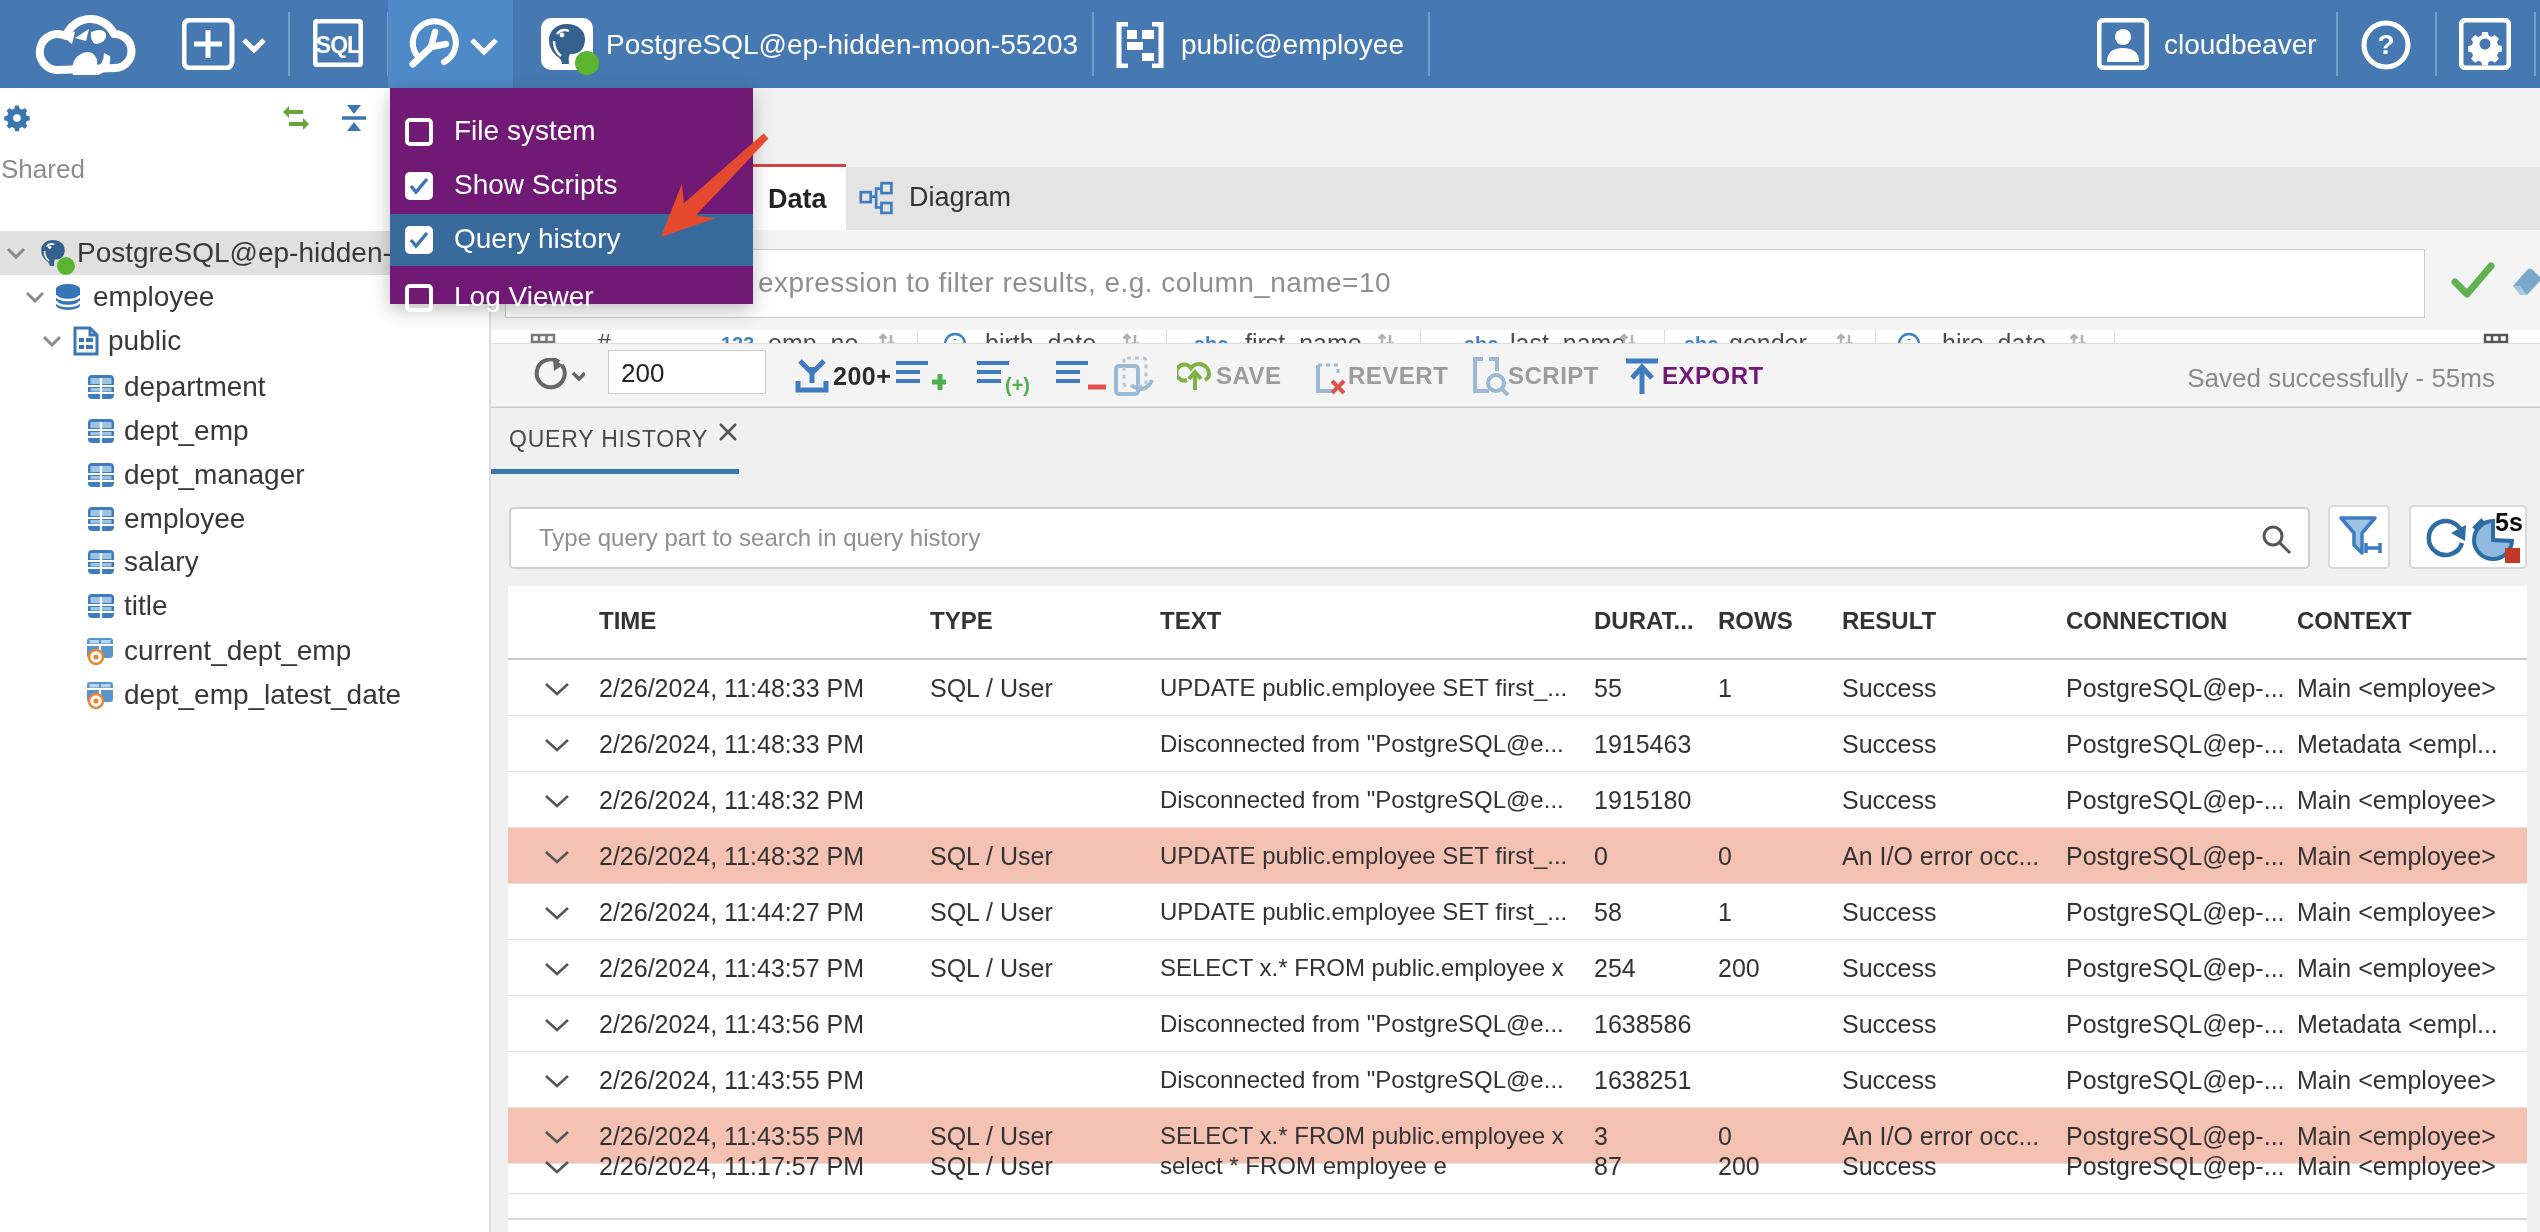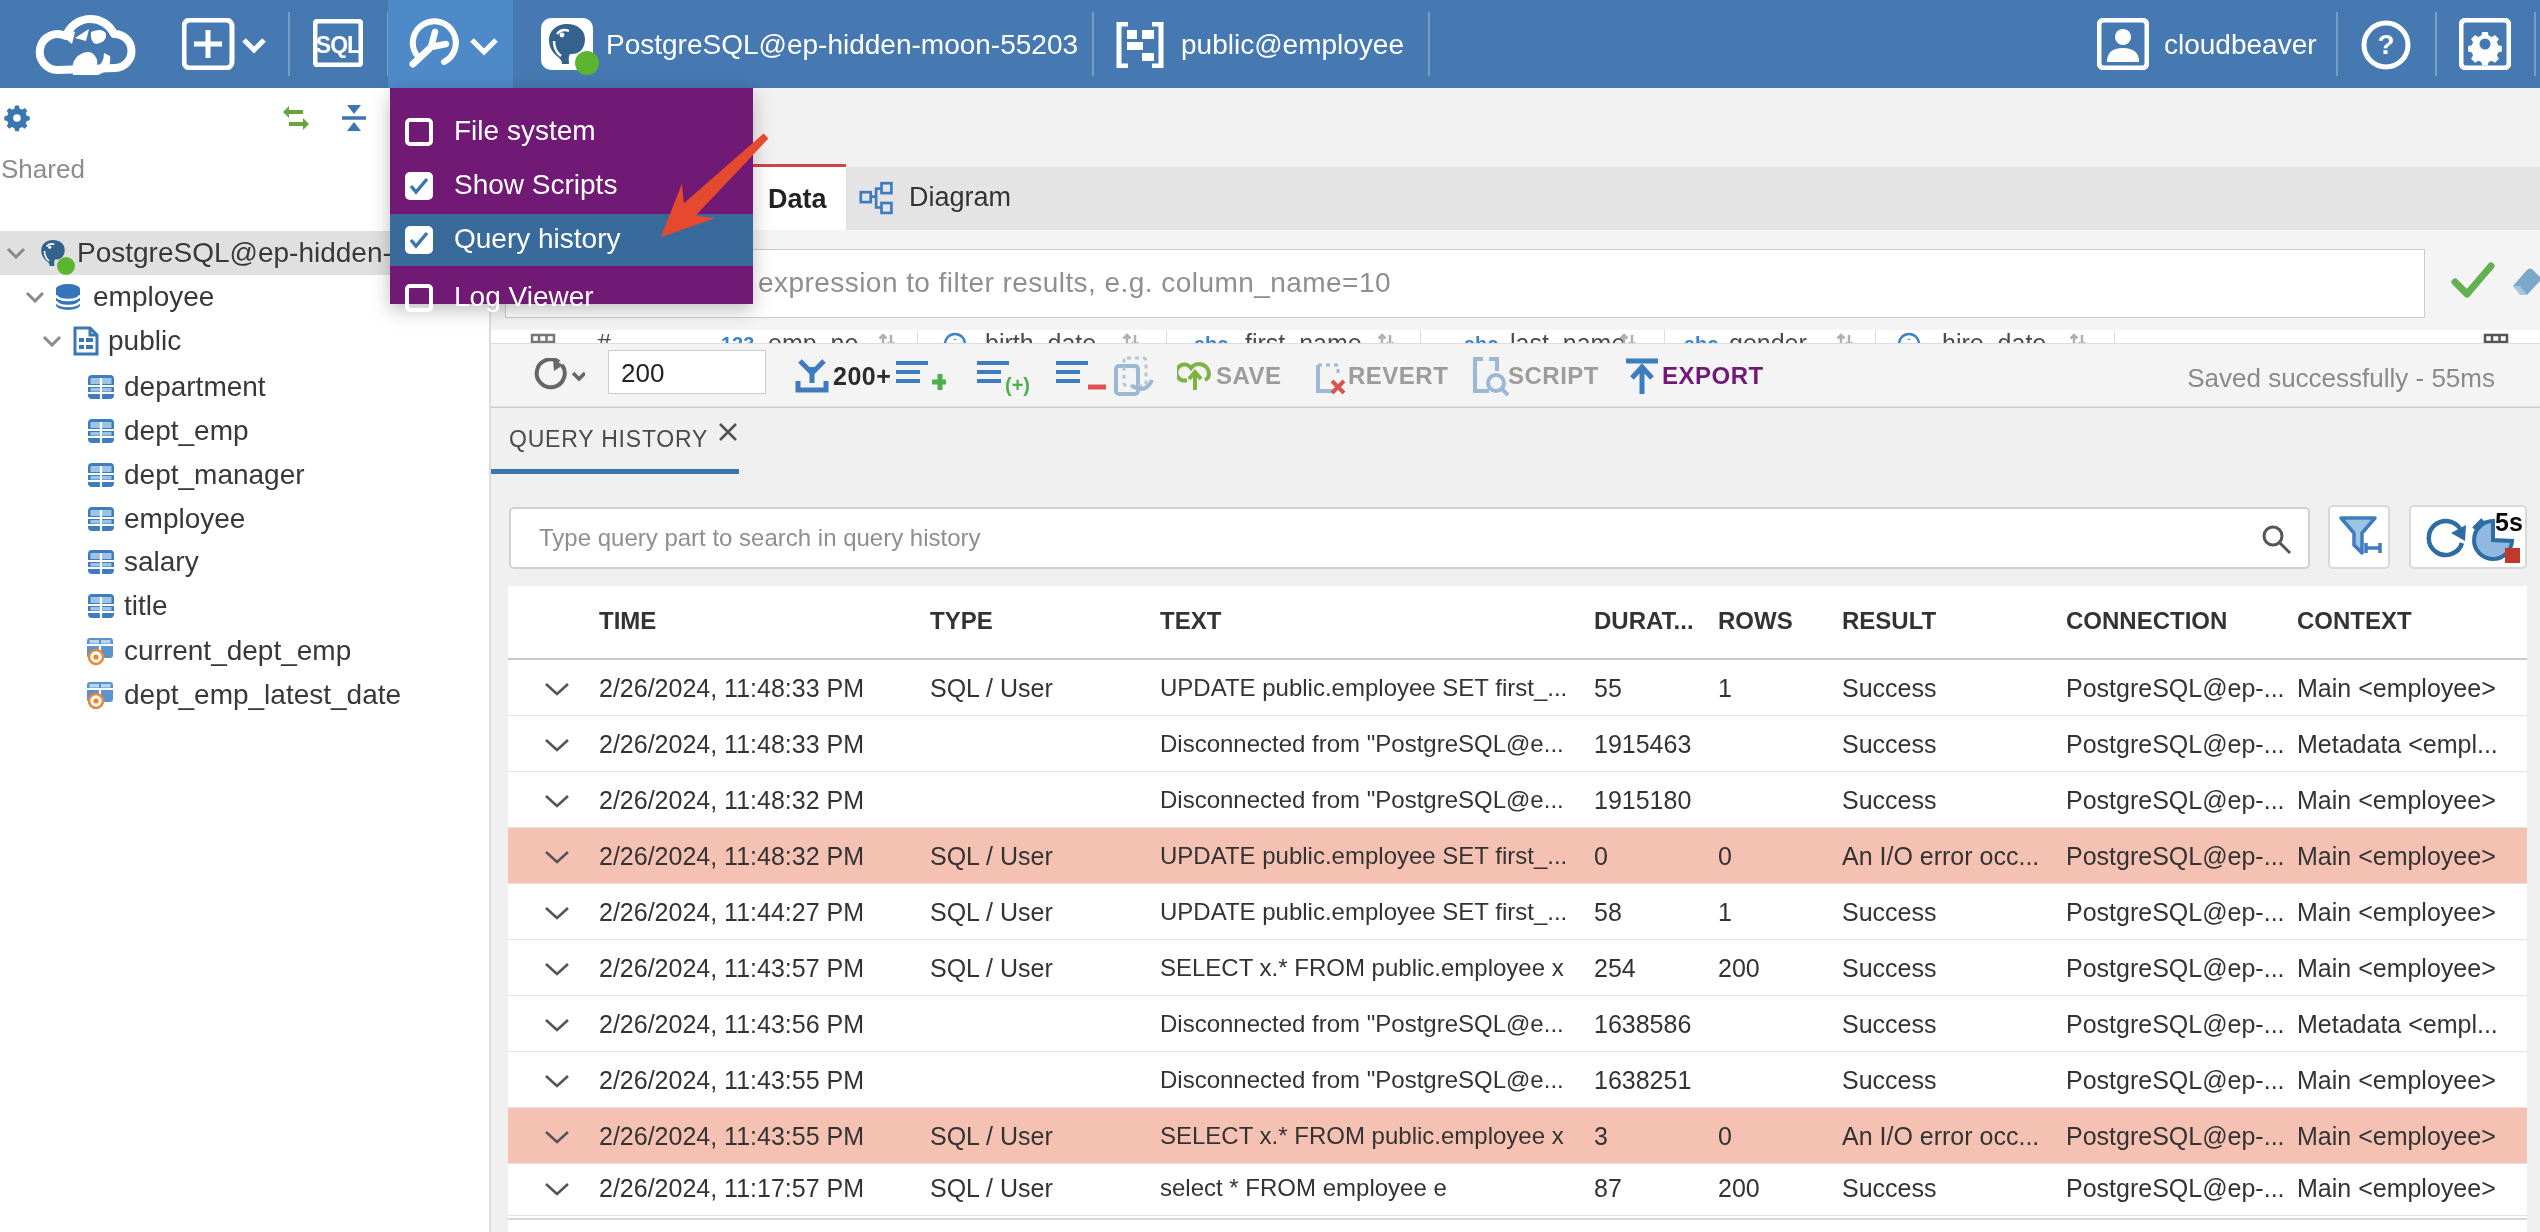--- a/index.html
+++ b/index.html
@@ -595,21 +595,21 @@
           <div style="left:91px;">2/26/2024, 11:43:55 PM</div>
           <div style="left:422px;">SQL / User</div>
           <div style="left:652px;font-size:24px;">SELECT x.* FROM public.employee x</div>
           <div style="left:1086px;">3</div>
           <div style="left:1210px;">0</div>
           <div style="left:1334px;">An I/O error occ...</div>
           <div style="left:1558px;">PostgreSQL@ep-...</div>
           <div style="left:1789px;">Main &lt;employee&gt;</div>
         </div>
       <div style="position:absolute;left:0;top:632px;width:2019px;height:2px;background:#d8d8d8;"></div>
-      <div class="qrow" style="top:574px;padding-left:28px;">
+      <div class="qrow" style="top:552px;padding-left:28px;">
           <svg class="rchev" width="28" height="16" viewBox="0 0 28 16">
             <path d="M3 3 L14 13 L25 3" fill="none" stroke="#555" stroke-width="2.6"></path>
           </svg>
           <div style="left:91px;">2/26/2024, 11:17:57 PM</div>
           <div style="left:422px;">SQL / User</div>
           <div style="left:652px;font-size:24px;">select * FROM employee e</div>
           <div style="left:1086px;">87</div>
           <div style="left:1210px;">200</div>
           <div style="left:1334px;">Success</div>
           <div style="left:1558px;">PostgreSQL@ep-...</div>

